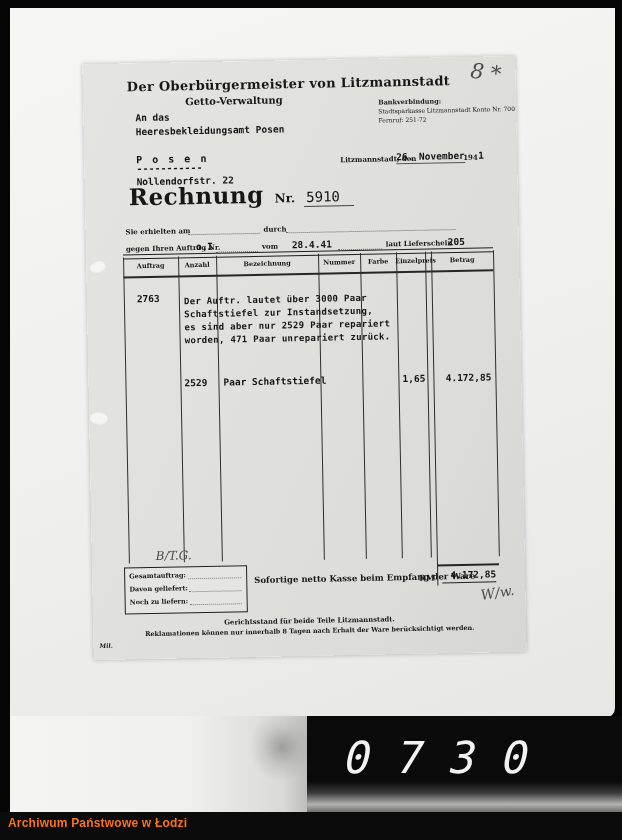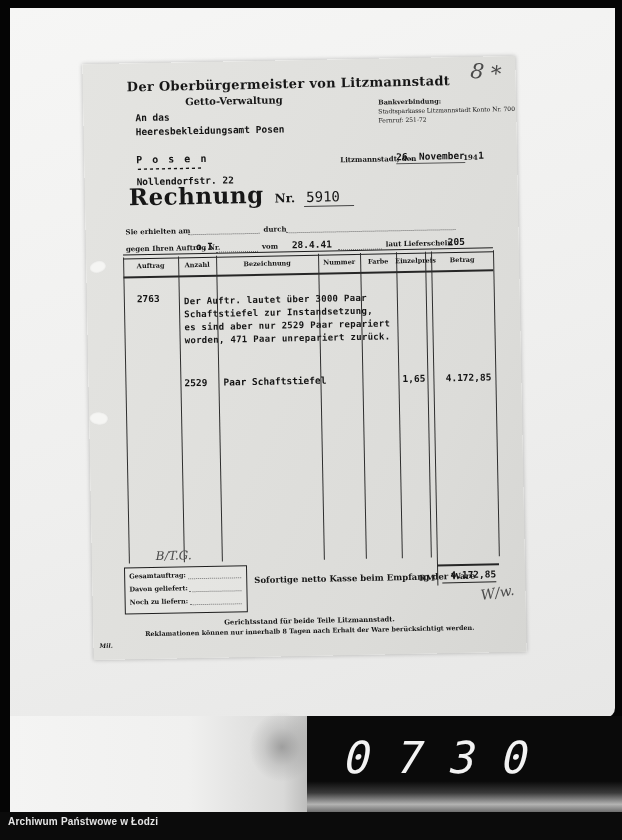--- a/index.html
+++ b/index.html
@@ -14,22 +14,22 @@
   .shadow-blob{position:absolute;left:205px;top:712px;width:110px;height:100px;
            background:radial-gradient(closest-side at 70% 35%, rgba(110,110,110,.55), rgba(140,140,140,.25) 55%, transparent 100%);}
   
   .counter{position:absolute;left:307px;top:716px;width:315px;height:96px;
            background:linear-gradient(180deg,#0a0a0a 0%,#0a0a0a 68%,#3a3a3a 80%,#b3b3b2 92%,#6e6e6e 100%);}
   .counter-digits{position:absolute;left:38px;top:16px;color:#f3f3f3;
            font-family:"DejaVu Sans Mono",monospace;font-size:44px;font-weight:400;
            letter-spacing:26px;transform:skewX(-13deg);white-space:nowrap;}
   
   .caption-bar{position:absolute;left:0;top:812px;width:622px;height:28px;background:#0b0b0b;}
-  .caption-text{position:absolute;left:8px;top:4px;color:#e5e5e5;
-           font-family:"Liberation Sans",sans-serif;font-size:10px;font-weight:700;letter-spacing:.2px;}
+  .caption-text{position:absolute;left:8px;top:4px;color:#f97316;
+           font-family:"Liberation Sans",sans-serif;font-size:12px;font-weight:700;letter-spacing:.2px;}
   
   .paper{position:absolute;left:88px;top:60px;width:433px;height:596px;
          transform:rotate(-1.1deg);transform-origin:50% 50%;
          background:linear-gradient(115deg,#e4e4e1 0%,#e0e0dd 40%,#dcdcd9 75%,#d6d6d3 100%);
          box-shadow:0 0 4px rgba(0,0,0,.25);color:#161616;}
   .abs{position:absolute;white-space:nowrap;}
   .print{font-family:"DejaVu Serif",serif;font-weight:700;color:#171717;}
   .type{font-family:"DejaVu Sans Mono",monospace;font-weight:700;color:#141414;}
   .hand{font-family:"DejaVu Serif",serif;font-style:italic;color:#4a4a4a;}
   .dotl{border-bottom:1px dotted #6b6b6b;height:9px;position:absolute;}

